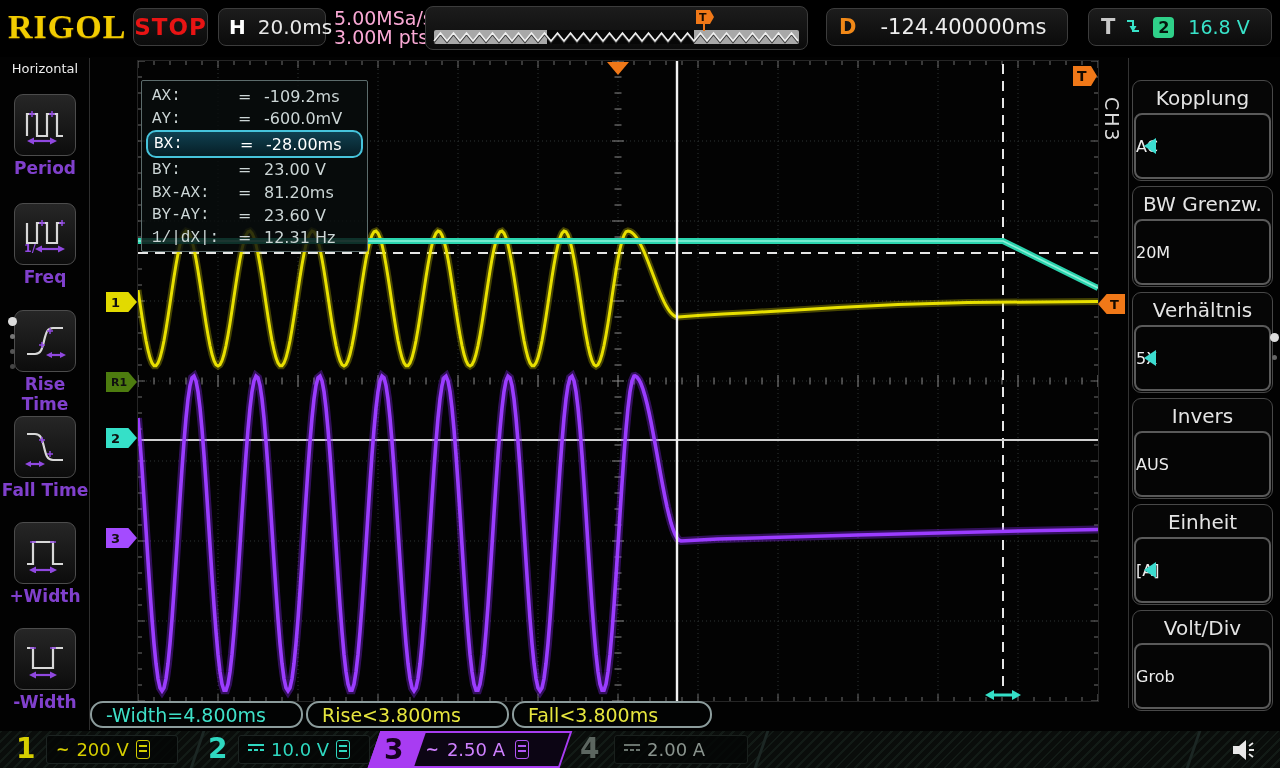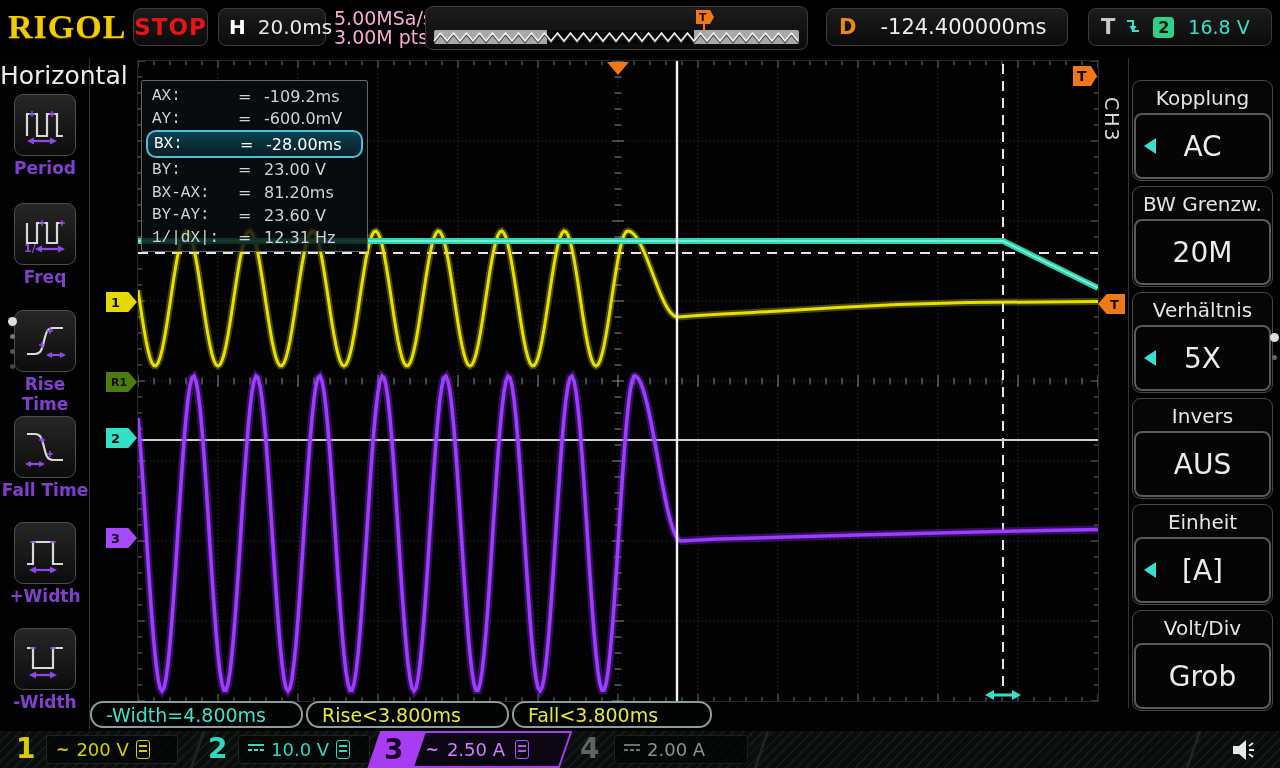--- a/index.html
+++ b/index.html
@@ -23,21 +23,21 @@
   .d-box .dletter{color:#f08818;font-weight:bold;font-size:21px;margin-left:12px;}
   .d-box .dval{color:#ececec;font-size:21px;margin-left:24px;}
   .t-box{left:1088px;width:184px;}
   .t-box .tletter{color:#c8c8c8;font-weight:bold;font-size:21px;margin-left:12px;}
   .trig-num{width:21px;height:21px;background:#2fd089;border-radius:4px;color:#04150c;
     font-weight:bold;font-size:16px;display:flex;align-items:center;justify-content:center;margin-left:10px;}
   .trig-lvl{color:#38e2c8;font-size:19px;margin-left:14px;}
 
   
   .lm-sep{position:absolute;left:89px;top:58px;width:1px;height:672px;background:#2e2e2e;}
-  .lm-title{position:absolute;left:0;top:61px;width:90px;text-align:center;color:#ececec;font-size:25px;}
+  .lm-title{position:absolute;left:0;top:61px;width:90px;text-align:center;color:#ececec;font-size:13px;}
   .lm-item{position:absolute;left:0;width:90px;text-align:center;}
   .lm-btn{margin:0 auto;width:62px;height:62px;border:1px solid #4c4c4c;border-radius:9px;
     background:linear-gradient(#262626,#0c0c0c);display:flex;align-items:center;justify-content:center;box-sizing:border-box;}
   .lm-label{margin-top:2px;color:#8040cc;font-size:17px;font-weight:bold;}
   .dotcol .dot{position:absolute;border-radius:50%;background:#777;}
 
   
   .grid-svg{position:absolute;left:137px;top:60px;border:1px solid #252525;}
   .chan-marker{position:absolute;left:106px;width:31px;height:20px;color:#101010;font-weight:bold;
     font-size:13px;display:flex;align-items:center;padding-left:5px;box-sizing:border-box;
@@ -60,21 +60,21 @@
   .cur-row .eq{width:26px;}
   .cur-row .val{flex:1;}
   .cur-row.sel{border:2px solid #46c4dc;border-radius:10px;background:linear-gradient(#104050,#061e26);
     color:#fff;height:24px;margin-left:-6px;padding-left:6px;margin-right:-2px;}
 
   
   .right-menu{position:absolute;left:1132px;top:80px;width:141px;}
   .rm-group{border:1px solid #484848;border-radius:9px;background:#060606;margin-bottom:5px;padding:1px;}
   .rm-header{height:31px;display:flex;align-items:center;justify-content:center;color:#e4e4e4;font-size:20px;}
   .rm-value{position:relative;height:62px;border:2px solid #5a5a5a;border-radius:8px;background:#050505;
-    display:flex;align-items:center;justify-content:center;color:#ececec;font-size:28px;}
+    display:flex;align-items:center;color:#ececec;font-size:16px;}
   .rm-arrow{position:absolute;left:8px;top:50%;margin-top:-8px;width:0;height:0;
     border-top:8px solid transparent;border-bottom:8px solid transparent;border-right:12px solid #3cdcd0;}
 
   
   .pill{position:absolute;top:701px;height:27px;background:rgba(2,4,4,.85);border:2px solid #8c9c9c;
     border-radius:13px;display:flex;align-items:center;padding:0 14px;font-size:19px;box-sizing:border-box;}
   .pill.teal{color:#3fe0c8;}
   .pill.yel{color:#e6e63e;}
 
   

